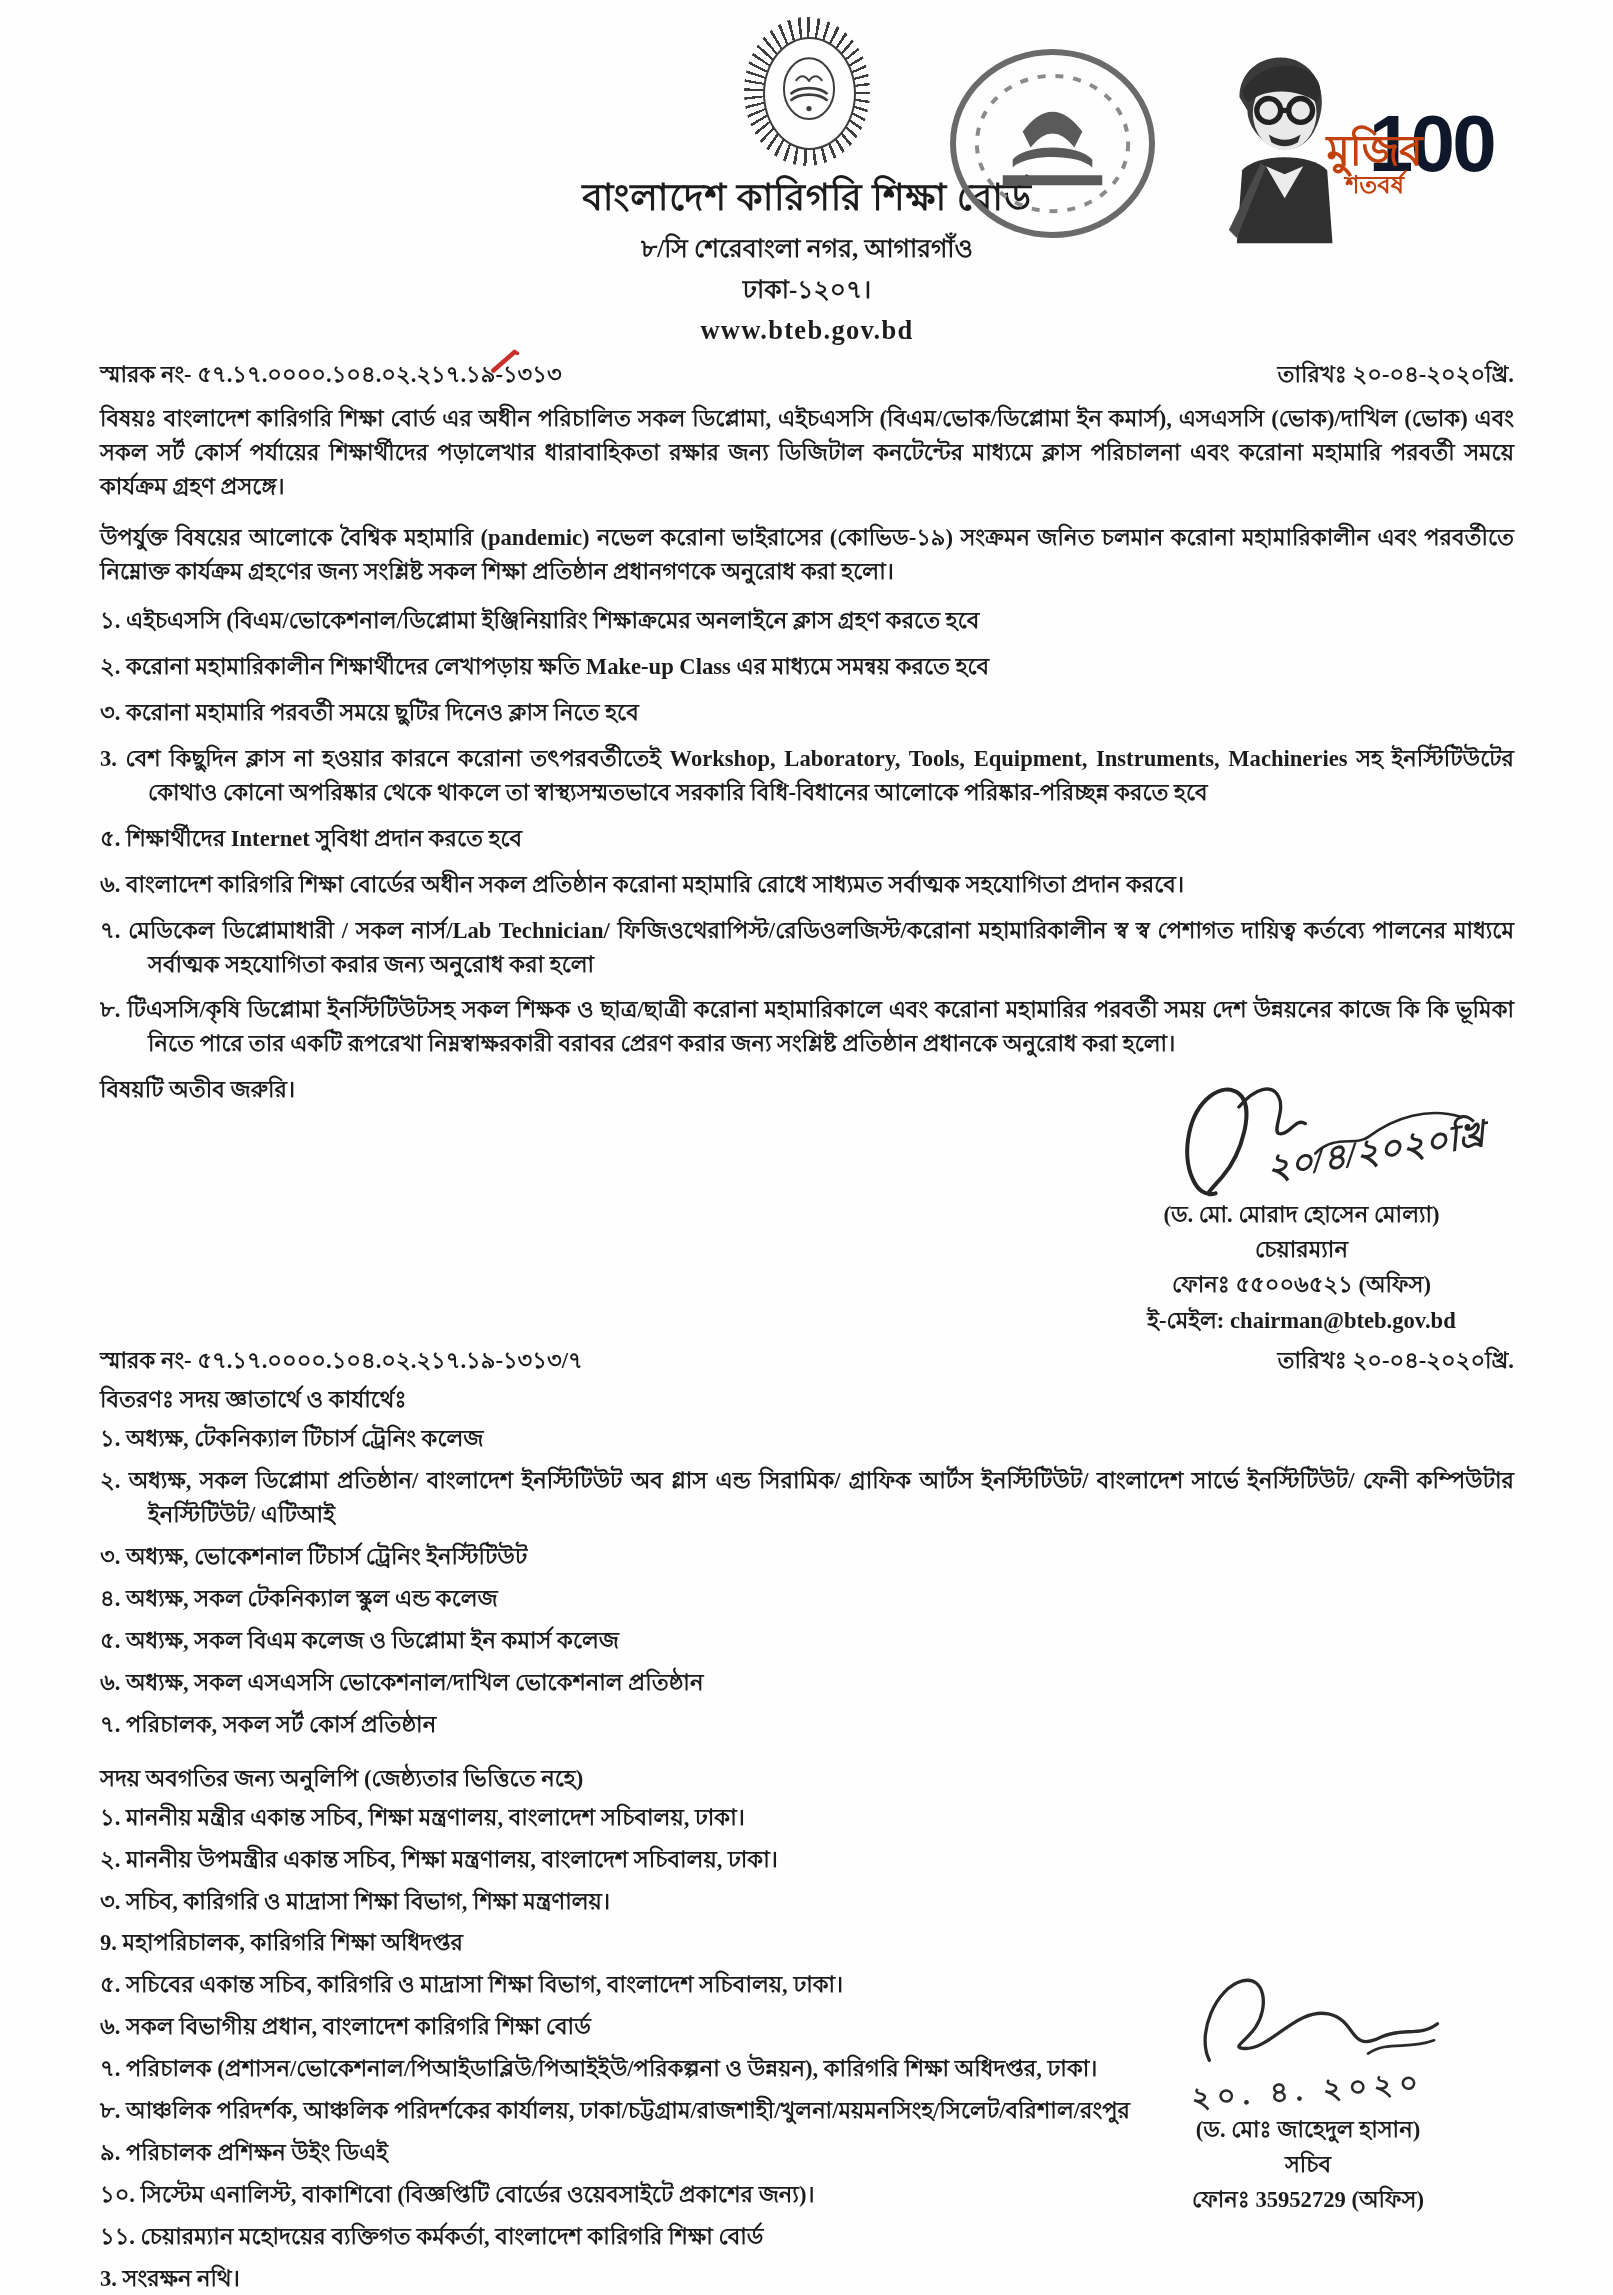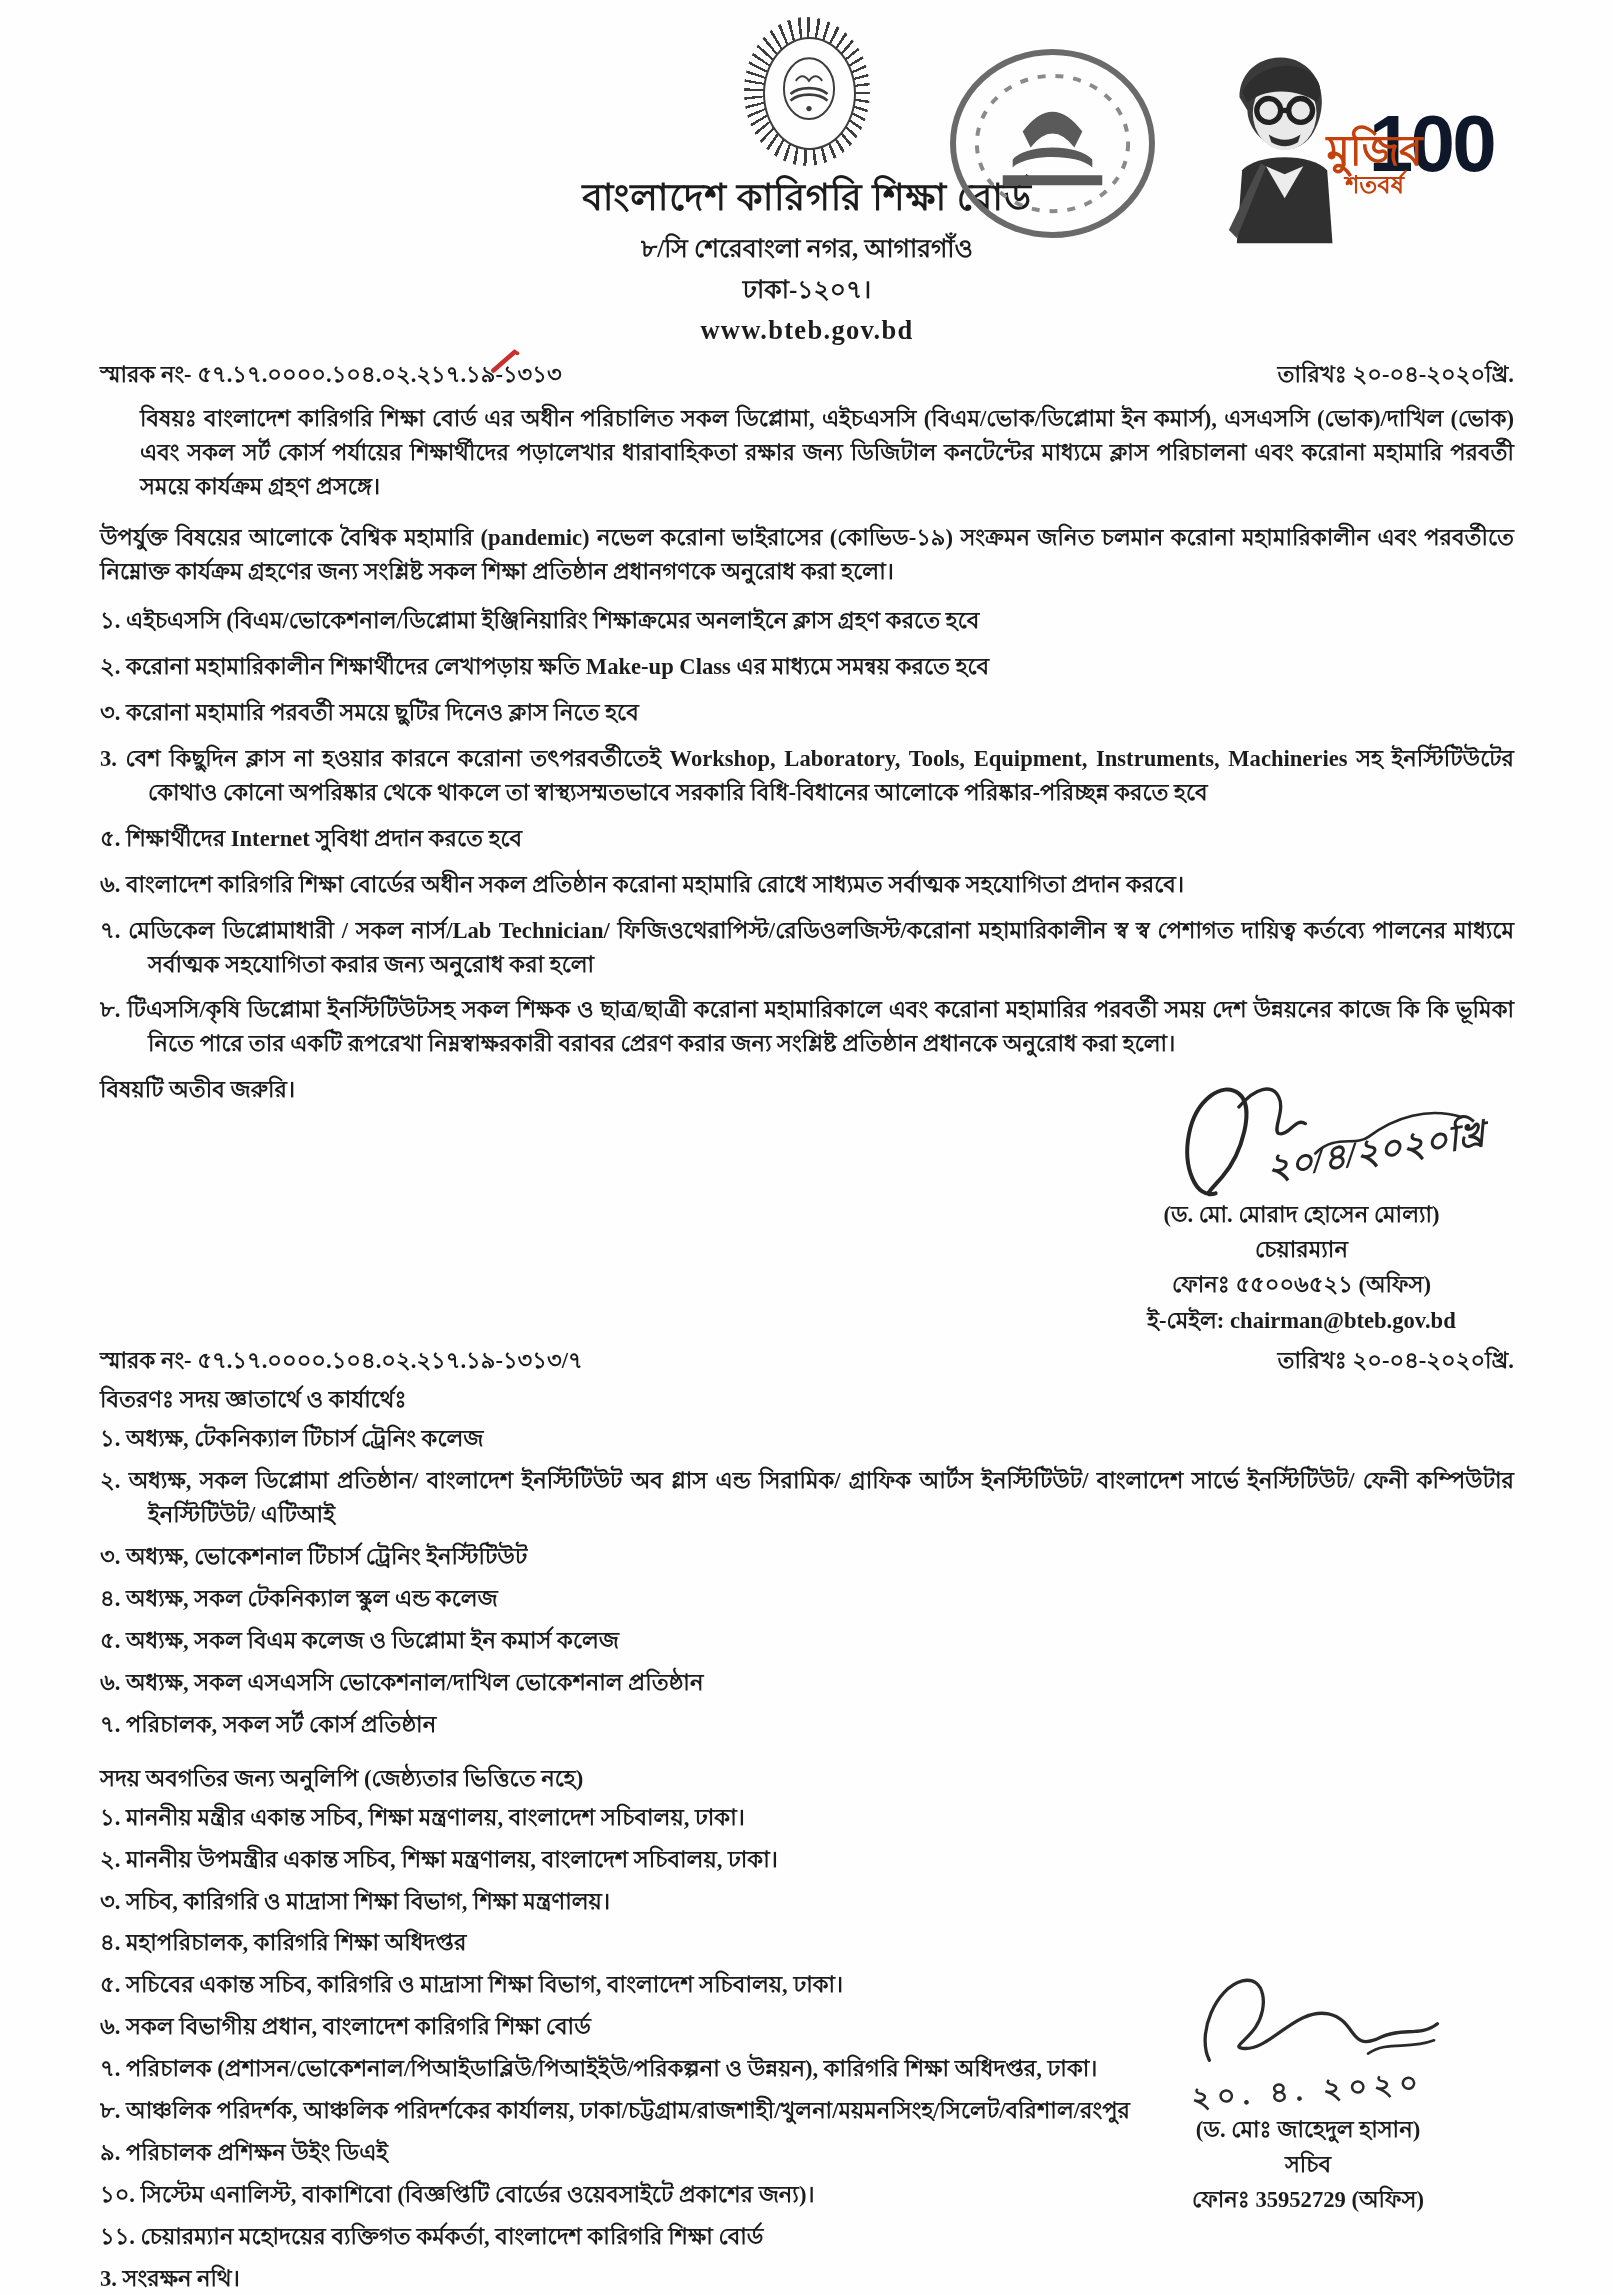--- a/index.html
+++ b/index.html
@@ -41,21 +41,21 @@
   .mujib-text{
     position:absolute;right:78px;bottom:52px;text-align:center;
     color:#c2410c;font-weight:700;line-height:1.02;
   }
   .mujib-text .t1{font-size:42px;display:block;}
   .mujib-text .t2{font-size:24px;display:block;}
   
   .memo-row{display:flex;justify-content:space-between;align-items:baseline;font-weight:600;margin-top:6.6px;position:relative;}
   .red-tick{position:absolute;left:388px;top:-9.3px;width:36px;height:26.5px;}
   
-  .subject{font-weight:700;text-align:justify;margin-top:10.6px;margin-left:40px;}
+  .subject{font-weight:700;text-align:justify;margin-top:10.6px;}
   .para{font-weight:600;text-align:justify;margin-top:17px;}
   .list{margin-top:16px;}
   .list .li{
     font-weight:600;text-align:justify;
     margin:0 0 12px 0;padding-left:48px;text-indent:-48px;
   }
   .urgent{font-weight:700;margin-top:2.7px;}
   
   .sig-block{width:425px;margin-left:auto;text-align:center;font-weight:600;margin-top:-40px;}
   .sig-block .scribble{margin-bottom:-32px;}
@@ -180,21 +180,21 @@
       <p class="li" style="margin-bottom:8px;">৭. পরিচালক, সকল সর্ট কোর্স প্রতিষ্ঠান</p>
     </div>
 
   <div class="cc-section">
     <div class="dist-head">সদয় অবগতির জন্য অনুলিপি (জেষ্ঠ্যতার ভিত্তিতে নহে)</div>
     <div class="list" style="margin-top:5.3px;">
 
     <p class="li" style="margin-bottom:8px;">১. মাননীয় মন্ত্রীর একান্ত সচিব, শিক্ষা মন্ত্রণালয়, বাংলাদেশ সচিবালয়, ঢাকা।</p>
         <p class="li" style="margin-bottom:8px;">২. মাননীয় উপমন্ত্রীর একান্ত সচিব, শিক্ষা মন্ত্রণালয়, বাংলাদেশ সচিবালয়, ঢাকা।</p>
         <p class="li" style="margin-bottom:8px;">৩. সচিব, কারিগরি ও মাদ্রাসা শিক্ষা বিভাগ, শিক্ষা মন্ত্রণালয়।</p>
-        <p class="li" style="margin-bottom:8px;">৪. মহাপরিচালক, কারিগরি শিক্ষা অধিদপ্তর</p>
+        <p class="li" style="margin-bottom:8px;">9. মহাপরিচালক, কারিগরি শিক্ষা অধিদপ্তর</p>
         <p class="li" style="margin-bottom:8px;">৫. সচিবের একান্ত সচিব, কারিগরি ও মাদ্রাসা শিক্ষা বিভাগ, বাংলাদেশ সচিবালয়, ঢাকা।</p>
         <p class="li" style="margin-bottom:8px;">৬. সকল বিভাগীয় প্রধান, বাংলাদেশ কারিগরি শিক্ষা বোর্ড</p>
         <p class="li" style="margin-bottom:8px;">৭. পরিচালক (প্রশাসন/ভোকেশনাল/পিআইডাব্লিউ/পিআইইউ/পরিকল্পনা ও উন্নয়ন), কারিগরি শিক্ষা অধিদপ্তর, ঢাকা।</p>
         <p class="li" style="margin-bottom:8px;">৮. আঞ্চলিক পরিদর্শক, আঞ্চলিক পরিদর্শকের কার্যালয়, ঢাকা/চট্টগ্রাম/রাজশাহী/খুলনা/ময়মনসিংহ/সিলেট/বরিশাল/রংপুর</p>
         <p class="li" style="margin-bottom:8px;">৯. পরিচালক প্রশিক্ষন উইং ডিএই</p>
         <p class="li" style="margin-bottom:8px;">১০. সিস্টেম এনালিস্ট, বাকাশিবো (বিজ্ঞপ্তিটি বোর্ডের ওয়েবসাইটে প্রকাশের জন্য)।</p>
         <p class="li" style="margin-bottom:8px;">১১. চেয়ারম্যান মহোদয়ের ব্যক্তিগত কর্মকর্তা, বাংলাদেশ কারিগরি শিক্ষা বোর্ড</p>
         <p class="li" style="margin-bottom:8px;">3. সংরক্ষন নথি।</p>
       </div>
 

